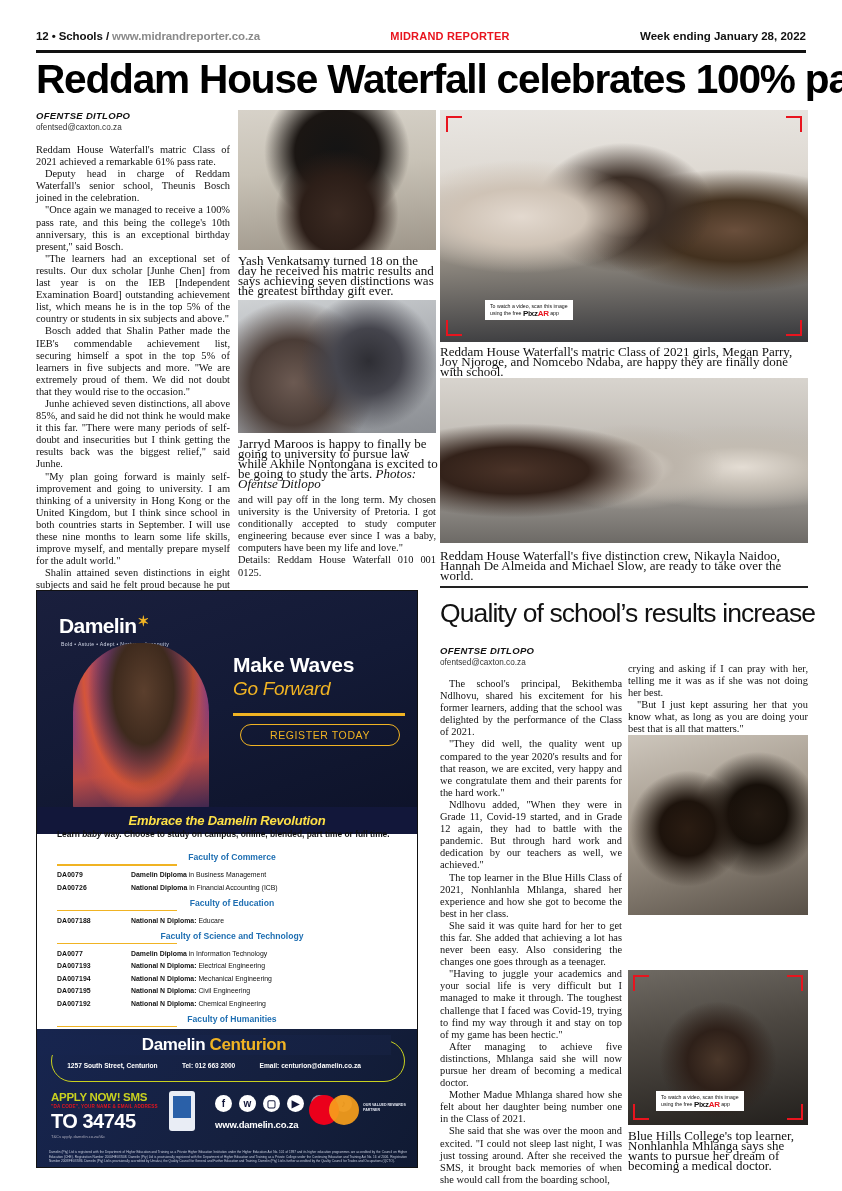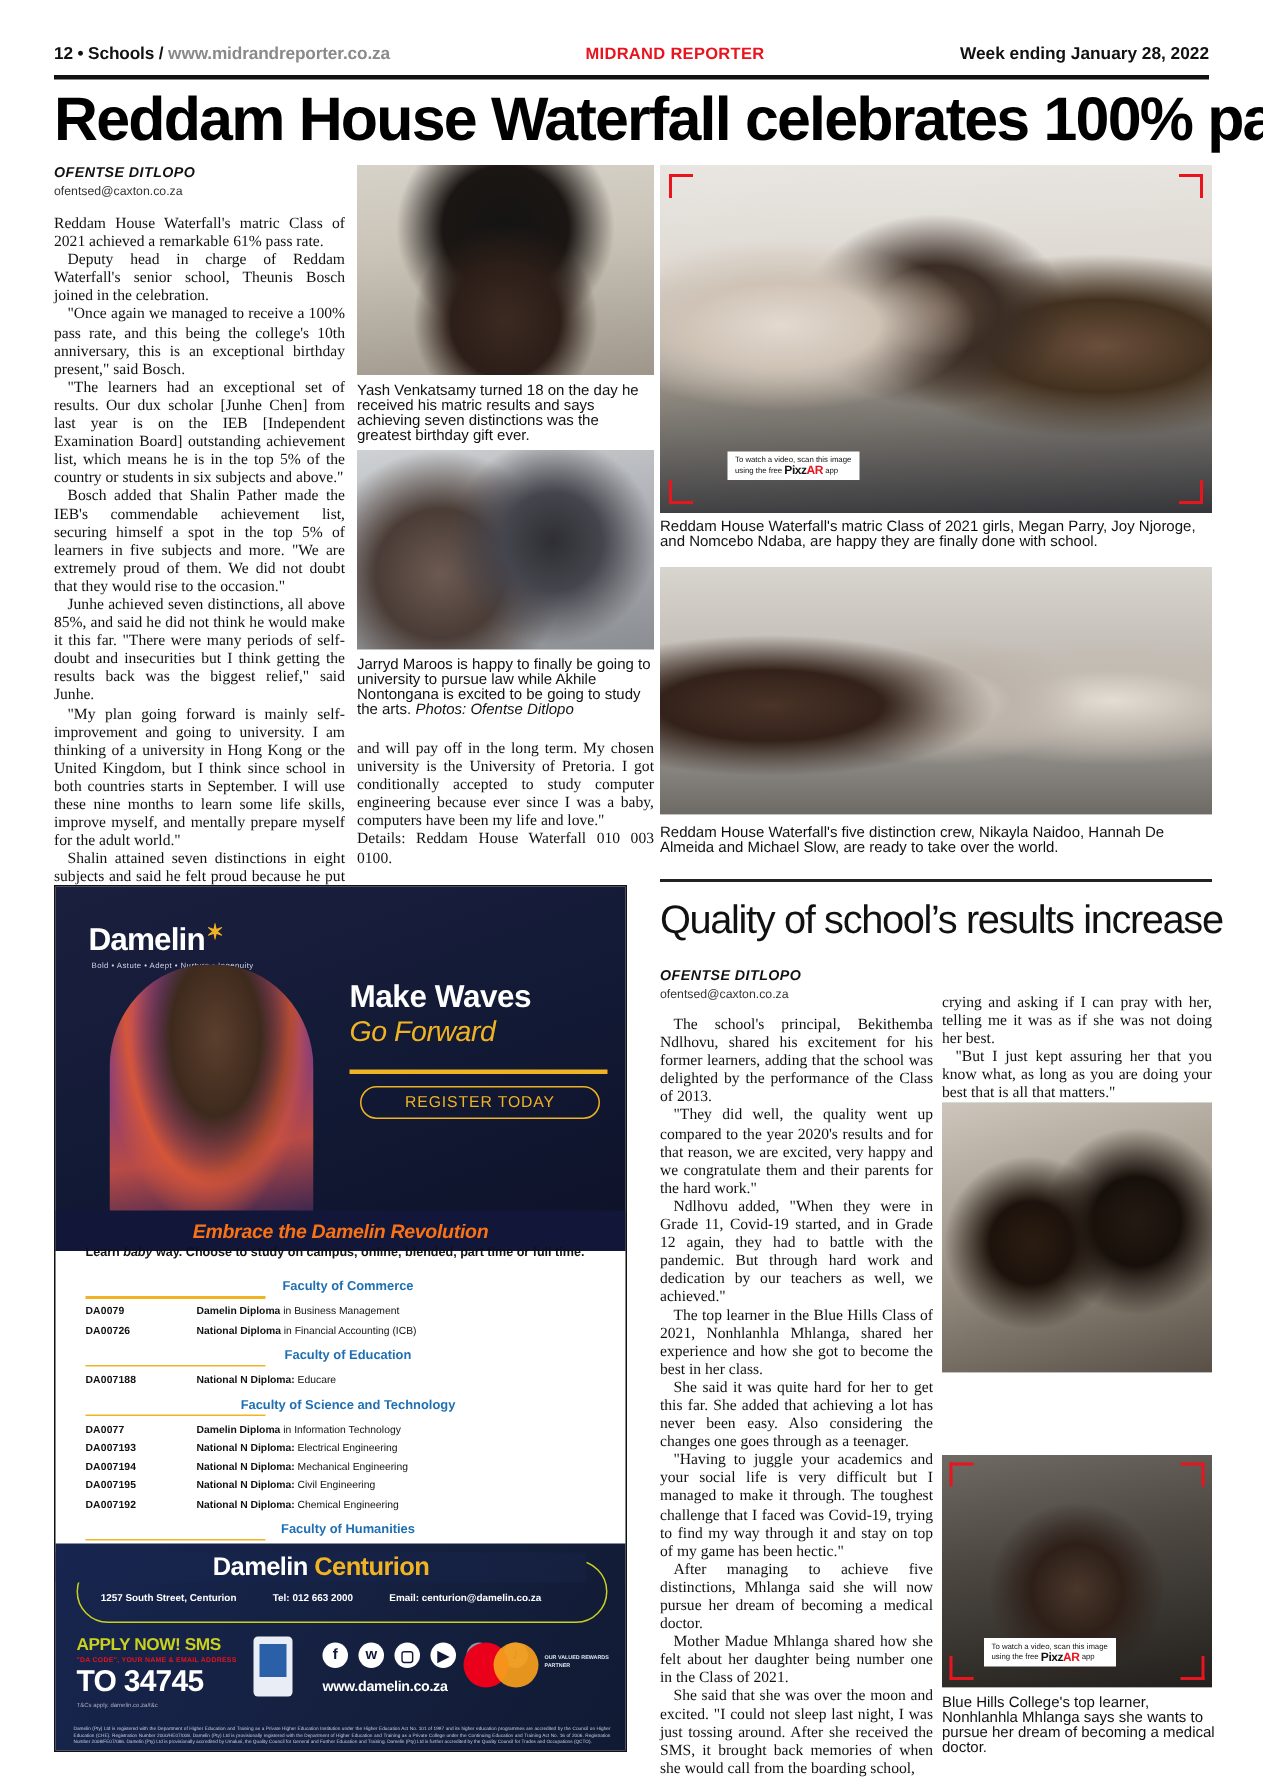--- a/index.html
+++ b/index.html
@@ -55,22 +55,22 @@
 
   
   #col1 { position: absolute; left: 36px; top: 110px; width: 194px; }
   #col1 .body { margin-top: 12px; }
 
   
   .photo { position: absolute; overflow: hidden; background: #b9bfc4; }
   .photo .ph-inner { width: 100%; height: 100%; position: relative; }
 
   .cap {
-    font-family: Liberation Sans, sans-serif;
-    font-size: 10px; line-height: 10px; color: #111;
+    font-family: Liberation Serif, serif;
+    font-size: 13px; line-height: 10px; color: #111;
   }
   .cap .ital { font-style: italic; font-weight: normal; }
 
   
   .pixzar {
     position: absolute; background: #fff; padding: 3px 5px 3px 5px;
     font-family: "Liberation Sans", sans-serif; font-size: 5.2px; line-height: 6.4px;
     color: #111; white-space: nowrap; z-index: 5;
   }
   .pixzar .brand { font-weight: bold; font-size: 8px; letter-spacing: -0.3px; vertical-align: -1px;}
@@ -105,21 +105,21 @@
   .ad-mw .l2 { font-style: italic; font-size: 19px; color: #f0b323; margin-top: 1px; letter-spacing:-0.3px;}
   .ad-underline { position: absolute; left: 196px; top: 122px; width: 172px; height: 2.5px; background: #f0b323; }
   .ad-cta { position: absolute; left: 203px; top: 133px; width: 160px; height: 22px;
     border: 1.6px solid #f0b323; border-radius: 11px; color: #f0b323;
     font-family: "Liberation Sans", sans-serif; font-weight: normal; font-size: 10.5px;
     display: flex; align-items: center; justify-content: center; letter-spacing: 0.6px; }
   .ad-woman { position: absolute; left: 36px; top: 52px; width: 136px; height: 173px; }
   .ad-bar { position: absolute; left: 0; bottom: 0; width: 100%; height: 27px; background: #12173a;
     display: flex; align-items: center; justify-content: center;
     font-family: "Liberation Sans", sans-serif; font-weight: bold; font-style: italic;
-    font-size: 13px; color: #f97316; letter-spacing: -0.2px; }
+    font-size: 13px; color: #fde047; letter-spacing: -0.2px; }
 
   .ad-learn { position: absolute; left: 20px; top: 238px; width: 346px;
     font-family: "Liberation Sans", sans-serif; font-weight: bold; font-size: 8.4px; color: #111; }
   .ad-learn em { font-style: italic; }
 
   .fac-list { position: absolute; left: 20px; top: 254px; width: 350px;
     font-family: "Liberation Sans", sans-serif; }
   .fac-head { font-weight: bold; font-size: 8.6px; color: #1f6fb2; margin-top: 7px; margin-bottom: 2px; text-align: center; }
   .fac-head .rule { display:block; width: 120px; height: 1.6px; background:#f0b323; margin-top:2px; }
   .fac-row { display: flex; font-size: 6.9px; color: #111; margin-top: 5.5px; }
@@ -215,21 +215,21 @@
         radial-gradient(circle at 28% 62%, #6c5a52 0%, #4a3c36 26%, rgba(0,0,0,0) 50%),
         linear-gradient(168deg,#cfd2d4 0%, #b3b6ba 38%, #8a8d92 100%);"></div>
   </div>
   <div class="cap" style="position:absolute; left:238px; top:439px; width:200px;">
     <span>Jarryd Maroos is happy to finally be going to university to pursue law while Akhile Nontongana is excited to be going to study the arts.</span>
     <span class="ital">Photos: Ofentse Ditlopo</span>
   </div>
 
   <div class="body-col" style="position:absolute; left:238px; top:494px; width:198px;">
     <p class="noindent">and will pay off in the long term. My chosen university is the University of Pretoria. I got conditionally accepted to study computer engineering because ever since I was a baby, computers have been my life and love."</p>
-    <p class="noindent">Details: Reddam House Waterfall 010 003 0100.</p>
+    <p class="noindent">Details: Reddam House Waterfall 010 001 0125.</p>
   </div>
 
   <div class="photo" style="left:440px; top:110px; width:368px; height:232px;">
     <div class="ph-inner" style="background:
         radial-gradient(ellipse at 22% 46%, #e3d9cf 0%, #cfc3b6 16%, rgba(0,0,0,0) 32%),
         radial-gradient(ellipse at 50% 42%, #5e4a3c 0%, #3a2d25 16%, rgba(0,0,0,0) 34%),
         radial-gradient(ellipse at 80% 52%, #6a4f3c 0%, #43311f 18%, rgba(0,0,0,0) 36%),
         linear-gradient(178deg,#e9e6e2 0%, #ded9d2 30%, #8f8980 62%, #35363a 100%);"></div>
     <div class="corner tl" style="left:6px; top:6px;"></div>
     <div class="corner tr" style="right:6px; top:6px;"></div>
@@ -260,21 +260,21 @@
   </div>
 
   <div class="hr-med" style="left:440px; top:586px; width:368px;"></div>
 
   <div class="headline2">Quality of school’s results increase</div>
 
   <div id="s2c1">
     <div class="byline-name">OFENTSE DITLOPO</div>
     <div class="byline-mail">ofentsed@caxton.co.za</div>
     <div class="body-col" style="margin-top:11px;">
-      <p>The school's principal, Bekithemba Ndlhovu, shared his excitement for his former learners, adding that the school was delighted by the performance of the Class of 2013.</p>
+      <p>The school's principal, Bekithemba Ndlhovu, shared his excitement for his former learners, adding that the school was delighted by the performance of the Class of 2021.</p>
       <p>"They did well, the quality went up compared to the year 2020's results and for that reason, we are excited, very happy and we congratulate them and their parents for the hard work."</p>
       <p>Ndlhovu added, "When they were in Grade 11, Covid-19 started, and in Grade 12 again, they had to battle with the pandemic. But through hard work and dedication by our teachers as well, we achieved."</p>
       <p>The top learner in the Blue Hills Class of 2021, Nonhlanhla Mhlanga, shared her experience and how she got to become the best in her class.</p>
       <p>She said it was quite hard for her to get this far. She added that achieving a lot has never been easy. Also considering the changes one goes through as a teenager.</p>
       <p>"Having to juggle your academics and your social life is very difficult but I managed to make it through. The toughest challenge that I faced was Covid-19, trying to find my way through it and stay on top of my game has been hectic."</p>
       <p>After managing to achieve five distinctions, Mhlanga said she will now pursue her dream of becoming a medical doctor.</p>
       <p>Mother Madue Mhlanga shared how she felt about her daughter being number one in the Class of 2021.</p>
       <p>She said that she was over the moon and excited. "I could not sleep last night, I was just tossing around. After she received the SMS, it brought back memories of when she would call from the boarding school,</p>
     </div>
   </div>

